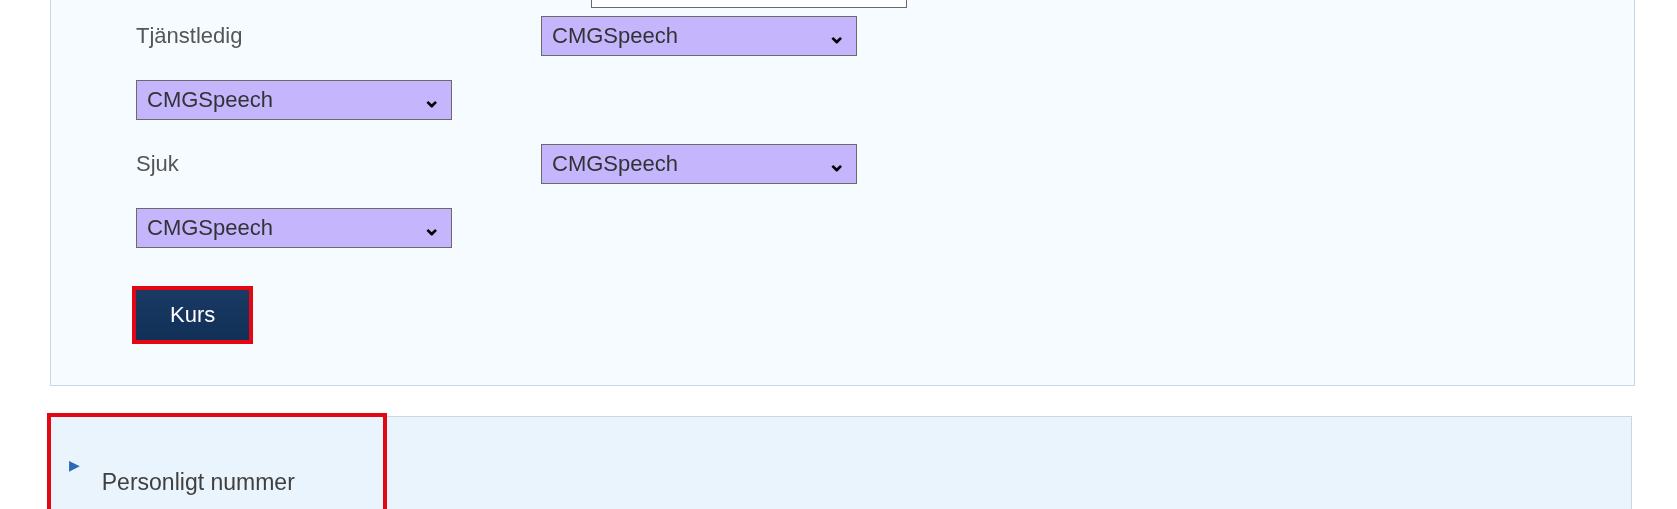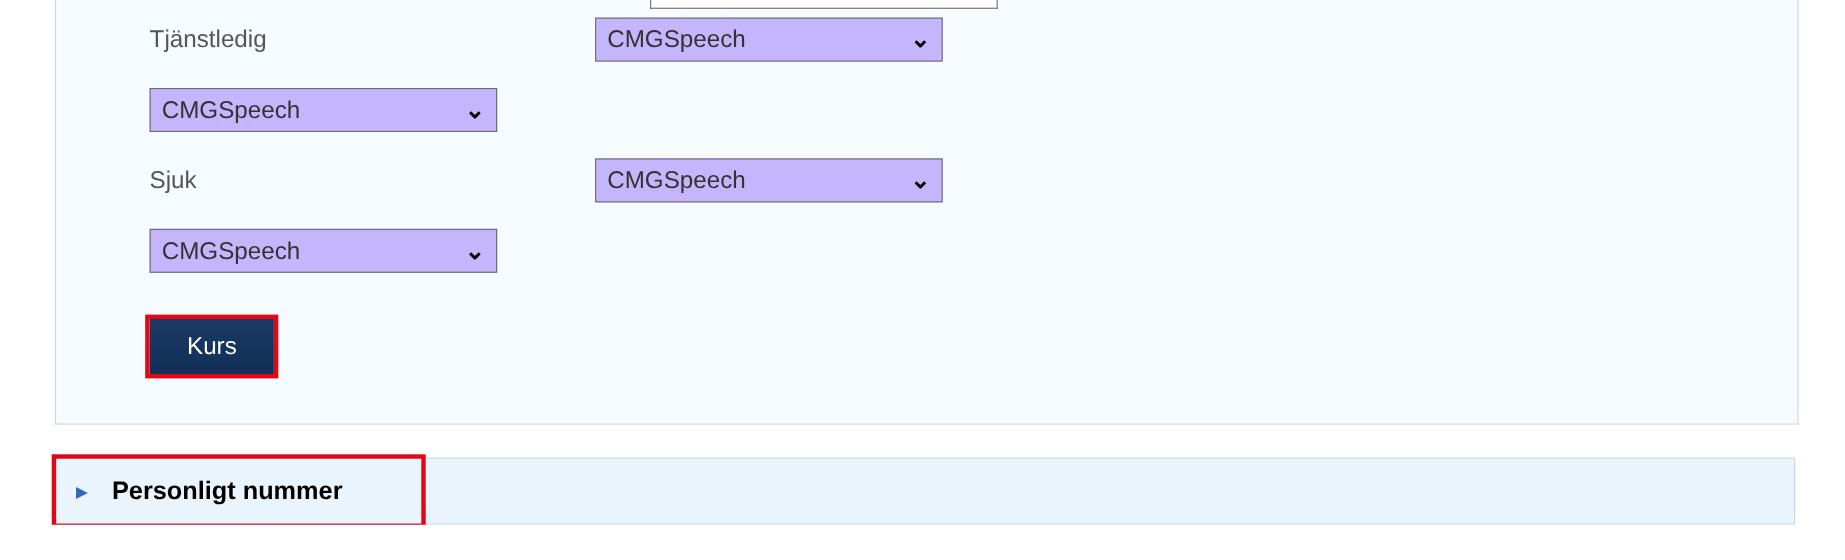--- a/index.html
+++ b/index.html
@@ -84,23 +84,24 @@
       padding: 16px 18px;
       margin-top: 30px;
       position: relative;
     }
     .accordion-inner {
       display: flex;
       align-items: center;
       gap: 22px;
     }
     .accordion-title {
-      color: #000000;
-      font-weight: 700;
+      color: #404040;
+      font-weight: 400;
       font-size: 23px;
+      margin-top: 36px;
     }
     .accordion-arrow {
       color: #2a6db5;
       font-size: 14px;
     }
     .accordion-highlight {
       position: absolute;
       left: -4px;
       top: -4px;
       height: calc(100% + 8px);

